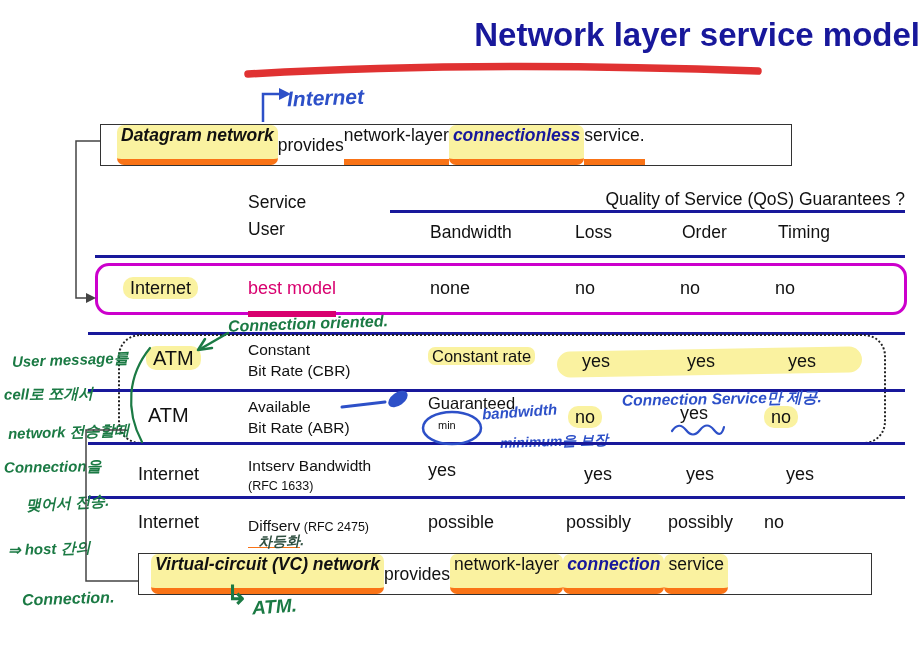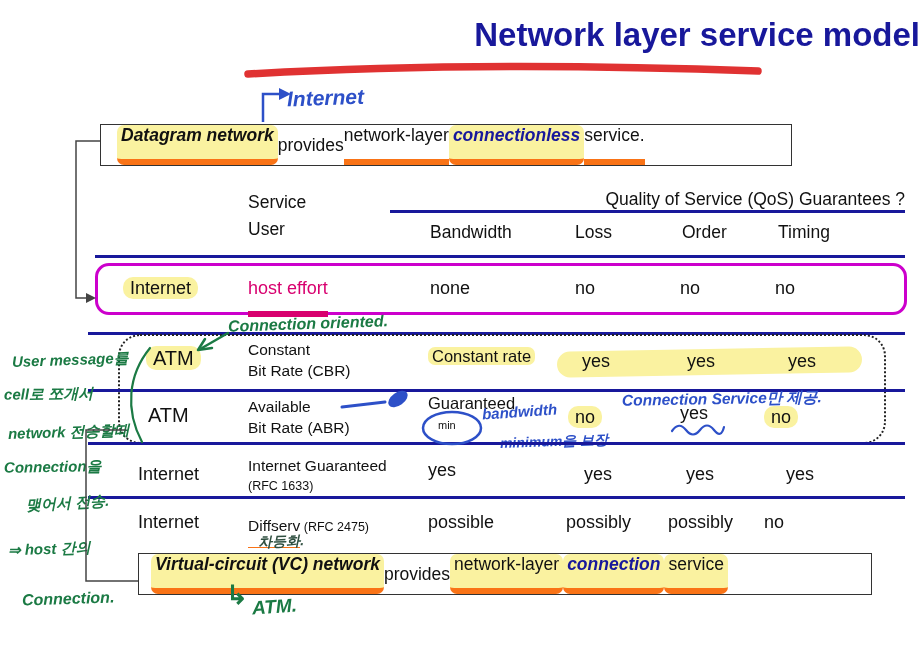--- a/index.html
+++ b/index.html
@@ -62,21 +62,21 @@
   <div class="abs hdr" style="left:390px;top:186px;width:515px;text-align:right;">Quality of Service (QoS) Guarantees ?</div>
   <div class="abs navyline" style="left:390px;top:210px;width:515px;"></div>
   <div class="abs hdr" style="left:430px;top:219px;">Bandwidth</div>
   <div class="abs hdr" style="left:575px;top:219px;">Loss</div>
   <div class="abs hdr" style="left:682px;top:219px;">Order</div>
   <div class="abs hdr" style="left:778px;top:219px;">Timing</div>
   <div class="abs navyline" style="left:95px;top:255px;width:810px;height:3px;"></div>
 
   <div class="abs magenta-box" style="left:95px;top:263px;width:812px;height:52px;"></div>
   <div class="abs cell" style="left:123px;top:278px;"><span class="pill">Internet</span></div>
-  <div class="abs cell" style="left:248px;top:278px;color:var(--pink);"><span class="ul" style="border-color:var(--pink);">host effort</span></div>
+  <div class="abs cell" style="left:248px;top:278px;color:var(--pink);"><span class="ul" style="border-color:var(--pink);">best model</span></div>
   <div class="abs cell" style="left:430px;top:278px;">none</div>
   <div class="abs cell" style="left:575px;top:278px;">no</div>
   <div class="abs cell" style="left:680px;top:278px;">no</div>
   <div class="abs cell" style="left:775px;top:278px;">no</div>
 
   <div class="abs ink-green" style="left:228px;top:315px;font-size:16px;transform:rotate(-2deg);">Connection oriented.</div>
 
   <div class="abs navyline" style="left:88px;top:332px;width:817px;"></div>
   <div class="abs dotted-box" style="left:118px;top:334px;width:768px;height:110px;"></div>
 
@@ -104,21 +104,21 @@
   <div class="abs ink-blue" style="left:500px;top:433px;font-size:14px;transform:rotate(-2deg);">minimum을 보장.</div>
   <div class="abs ink-blue" style="left:622px;top:389px;font-size:15.5px;transform:rotate(-1deg);white-space:nowrap;">Connection Service만 제공.</div>
   <div class="abs cell" style="left:568px;top:407px;"><span class="pill">no</span></div>
   <div class="abs cell" style="left:680px;top:403px;">yes</div>
   <div class="abs cell" style="left:764px;top:407px;"><span class="pill">no</span></div>
 
   <div class="abs navyline" style="left:88px;top:442px;width:817px;"></div>
 
   <div class="abs cell" style="left:138px;top:464px;">Internet</div>
   <div class="abs small" style="left:248px;top:455px;">
-    <div>Internet Guaranteed</div>
+    <div>Intserv Bandwidth</div>
     <div class="tiny">(RFC 1633)</div>
   </div>
   <div class="abs cell" style="left:428px;top:460px;">yes</div>
   <div class="abs cell" style="left:584px;top:464px;">yes</div>
   <div class="abs cell" style="left:686px;top:464px;">yes</div>
   <div class="abs cell" style="left:786px;top:464px;">yes</div>
 
   <div class="abs navyline" style="left:88px;top:496px;width:817px;"></div>
 
   <div class="abs cell" style="left:138px;top:512px;">Internet</div>

